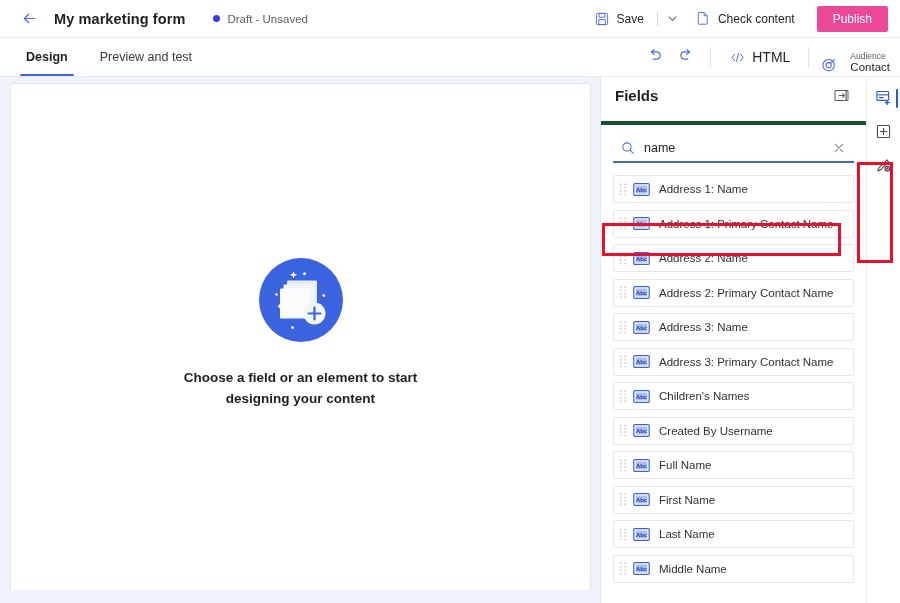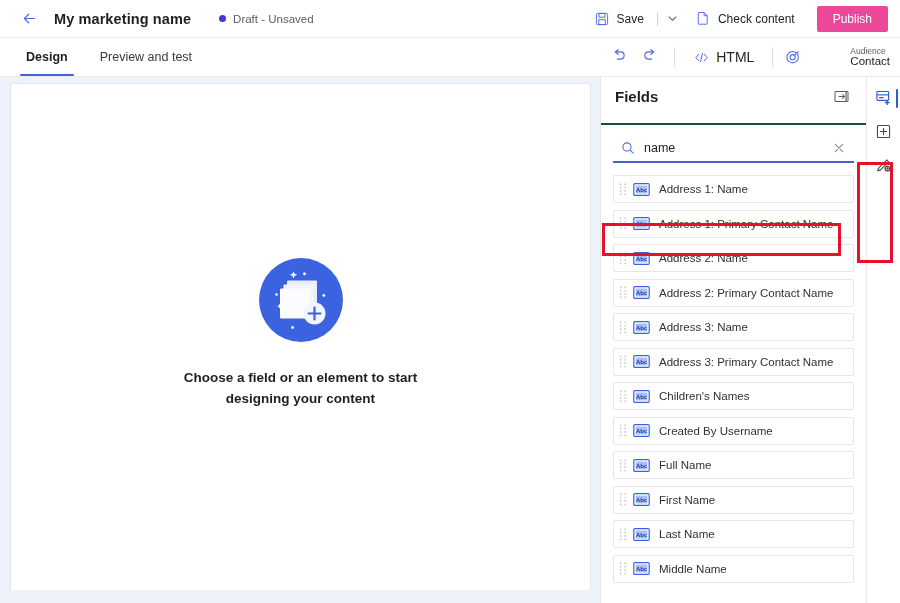--- a/index.html
+++ b/index.html
@@ -199,26 +199,25 @@
     height: 28px;
     padding: 0 8px;
     font-size: 14px;
     color: #252423;
     cursor: pointer;
     border-radius: 2px;
   }
 
   .audience-btn {
     display: flex;
-    align-items: center;
+    align-items: flex-end;
     height: 32px;
     padding: 0 6px 0 2px;
     cursor: pointer;
     border-radius: 2px;
-    gap: 36px;
   }
 
   .audience-labels {
     display: flex;
     flex-direction: column;
     justify-content: center;
     line-height: 1.05;
     margin-left: 6px;
   }
   .audience-kind { font-size: 8.5px; color: #605e5c; }
@@ -285,21 +284,21 @@
     flex-direction: column;
     min-height: 0;
   }
 
   .fields-header {
     height: 48px;
     flex: 0 0 48px;
     display: flex;
     align-items: center;
     padding: 0 14px 8px 14px;
-    border-bottom: 2px solid #14532d;
+    border-bottom: 4px solid #14532d;
   }
 
   .fields-title {
     font-size: 15px;
     font-weight: bold;
     color: #201f1e;
   }
 
   .fields-header-spacer { flex: 1 1 auto; }
 
@@ -465,21 +464,21 @@
 
   <div class="topbar">
 
     <div class="back-arrow">
       <svg width="17" height="17" viewBox="0 0 20 20" fill="none" aria-hidden="true">
         <path d="M9 5L4 10l5 5" stroke="currentColor" stroke-width="1.4" stroke-linecap="round" stroke-linejoin="round"></path>
         <path d="M4 10h12" stroke="currentColor" stroke-width="1.4" stroke-linecap="round"></path>
       </svg>
     </div>
 
-    <div class="form-title">My marketing name</div>
+    <div class="form-title">My marketing form</div>
 
     <div class="status-wrap">
       <span class="status-dot"></span>
       <span class="status-text">Draft - Unsaved</span>
     </div>
 
     <div class="topbar-spacer"></div>
 
     <div class="save-split">
       <div class="tb-btn">

